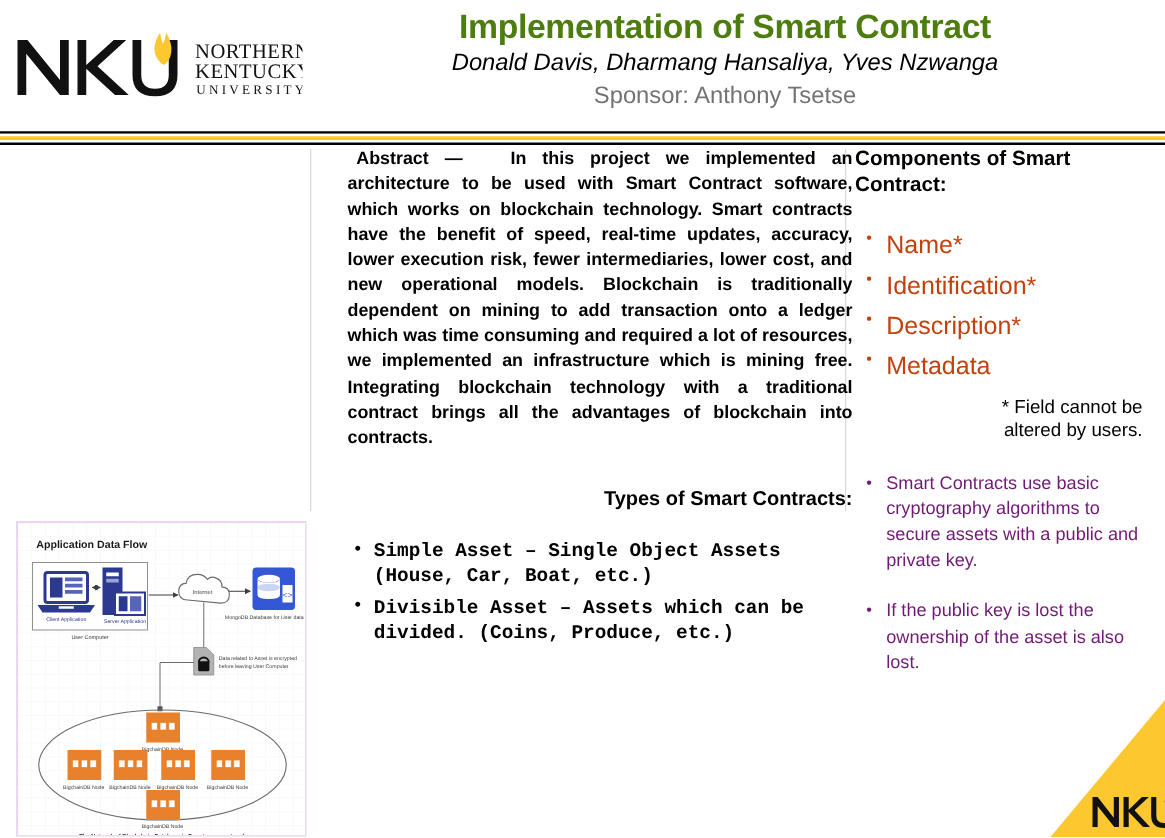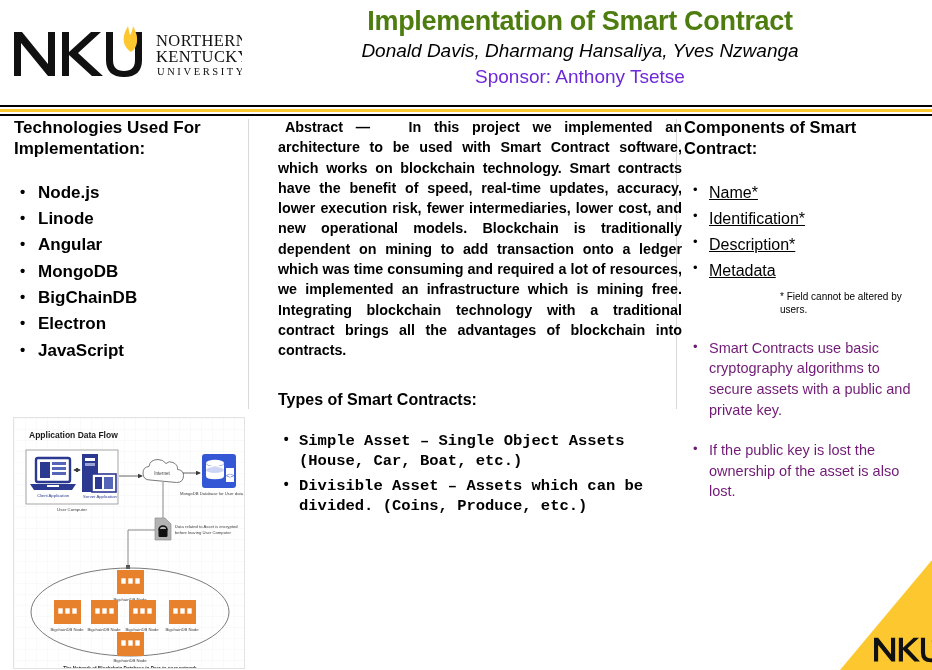--- a/index.html
+++ b/index.html
@@ -24,21 +24,21 @@
   }
   .poster-title {
     font-size: 27px; font-weight: bold; letter-spacing: -0.3px;
     color: #4d7c0f; line-height: 1.15;
   }
   .poster-authors {
     font-size: 19px; font-style: italic; font-weight: normal;
     color: #000; margin-top: 3px; line-height: 1.2;
   }
   .poster-sponsor {
-    font-size: 19px; color: #6d28d9; margin-top: 3px; line-height: 1.2;
+    font-size: 19px; color: #737373; margin-top: 3px; line-height: 1.2;
   }
 
   
   .divider { position: absolute; left: 0; top: 105px; width: 932px; }
   .rule-black { height: 2px; background: #000; width: 932px; }
   .rule-gap   { height: 2px; background: #fff; width: 932px; }
   .rule-gold  { height: 3px; background: #fdc82f; width: 932px; }
 
   
   .body { position: absolute; left: 0; top: 117px; width: 932px; height: 553px; }
@@ -70,48 +70,47 @@
 
   
   .abstract {
     font-size: 14.3px; font-weight: bold; color: #000;
     text-align: justify; text-justify: inter-word;
     line-height: 1.42;
   }
   .abstract .lead { padding-left: 7px; }
 
   .types-head {
-    font-size: 16px; font-weight: bold; text-align: left;
+    font-size: 16px; font-weight: bold; text-align: right;
     margin-top: 30px; margin-bottom: 22px;
   }
   ul.types { list-style: none; font-family: Liberation Mono, monospace; }
   ul.types li {
     position: relative; padding-left: 21px;
     font-size: 15.5px; font-weight: bold; line-height: 1.33;
     margin-bottom: 4px;
   }
   ul.types li::before {
     content: "\2022"; position: absolute; left: 4px; top: 0;
     font-size: 14px; font-weight: bold;
   }
 
   
   ul.comp { list-style: none; margin-bottom: 6px; }
   ul.comp li {
     position: relative; padding-left: 25px;
-    font-size: 16px; font-weight: normal; color: #000000;
+    font-size: 20px; font-weight: normal; color: #c2410c;
     line-height: 1.62;
-    text-decoration: underline;
   }
   ul.comp li::before {
     content: "\2022"; position: absolute; left: 9px; top: -1px; font-size: 13px;
   }
   .footnote {
-    font-size: 10px; color: #000; line-height: 1.3;
-    margin-left: 96px; margin-top: 3px;
+    font-size: 15px; color: #000; line-height: 1.3;
+    margin-left: 96px; margin-top: 3px; text-align: right;
   }
   ul.notes { list-style: none; margin-top: 22px; }
   ul.notes li {
     position: relative; padding-left: 25px;
     font-size: 14.5px; color: #701a75; line-height: 1.42;
     margin-bottom: 20px;
   }
   ul.notes li::before {
     content: "\2022"; position: absolute; left: 9px; top: 0; font-size: 13px;
   }
@@ -164,32 +163,20 @@
     <div class="rule-gold"></div>
     <div class="rule-gap"></div>
     <div class="rule-black"></div>
   </div>
 
   <div class="body">
 
     <div class="vrule-left"></div>
     <div class="vrule-right"></div>
 
-    <div class="col col-left">
-      <div class="sec-head">Technologies Used For Implementation:</div>
-      <ul class="bullets">
-        <li>Node.js</li>
-        <li>Linode</li>
-        <li>Angular</li>
-        <li>MongoDB</li>
-        <li>BigChainDB</li>
-        <li>Electron</li>
-        <li>JavaScript</li>
-      </ul>
-    </div>
 
     <div class="col col-center">
       <div class="abstract">
         <span class="lead">Abstract —</span>
         &nbsp; <span>In this project we implemented an architecture to be used with Smart Contract software, which works on blockchain technology. Smart contracts have the benefit of speed, real-time updates, accuracy, lower execution risk, fewer intermediaries, lower cost, and new operational models. Blockchain is traditionally dependent on mining to add transaction onto a ledger which was time consuming and required a lot of resources, we implemented an infrastructure which is mining free. Integrating blockchain technology with a traditional contract brings all the advantages of blockchain into contracts.</span>
       </div>
 
       <div class="types-head">Types of Smart Contracts:</div>
       <ul class="types">
         <li>Simple Asset – Single Object Assets (House, Car, Boat, etc.)</li>

